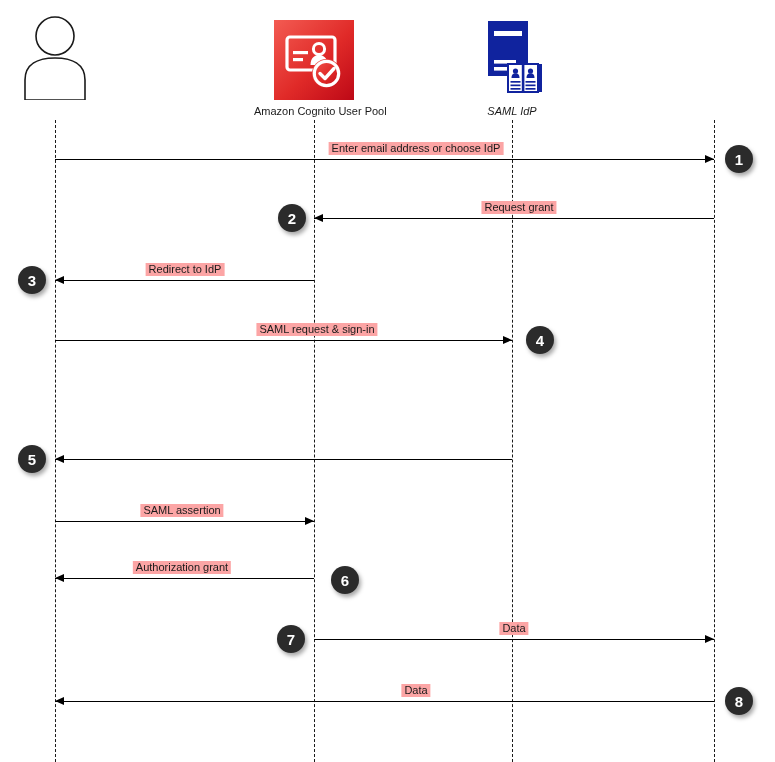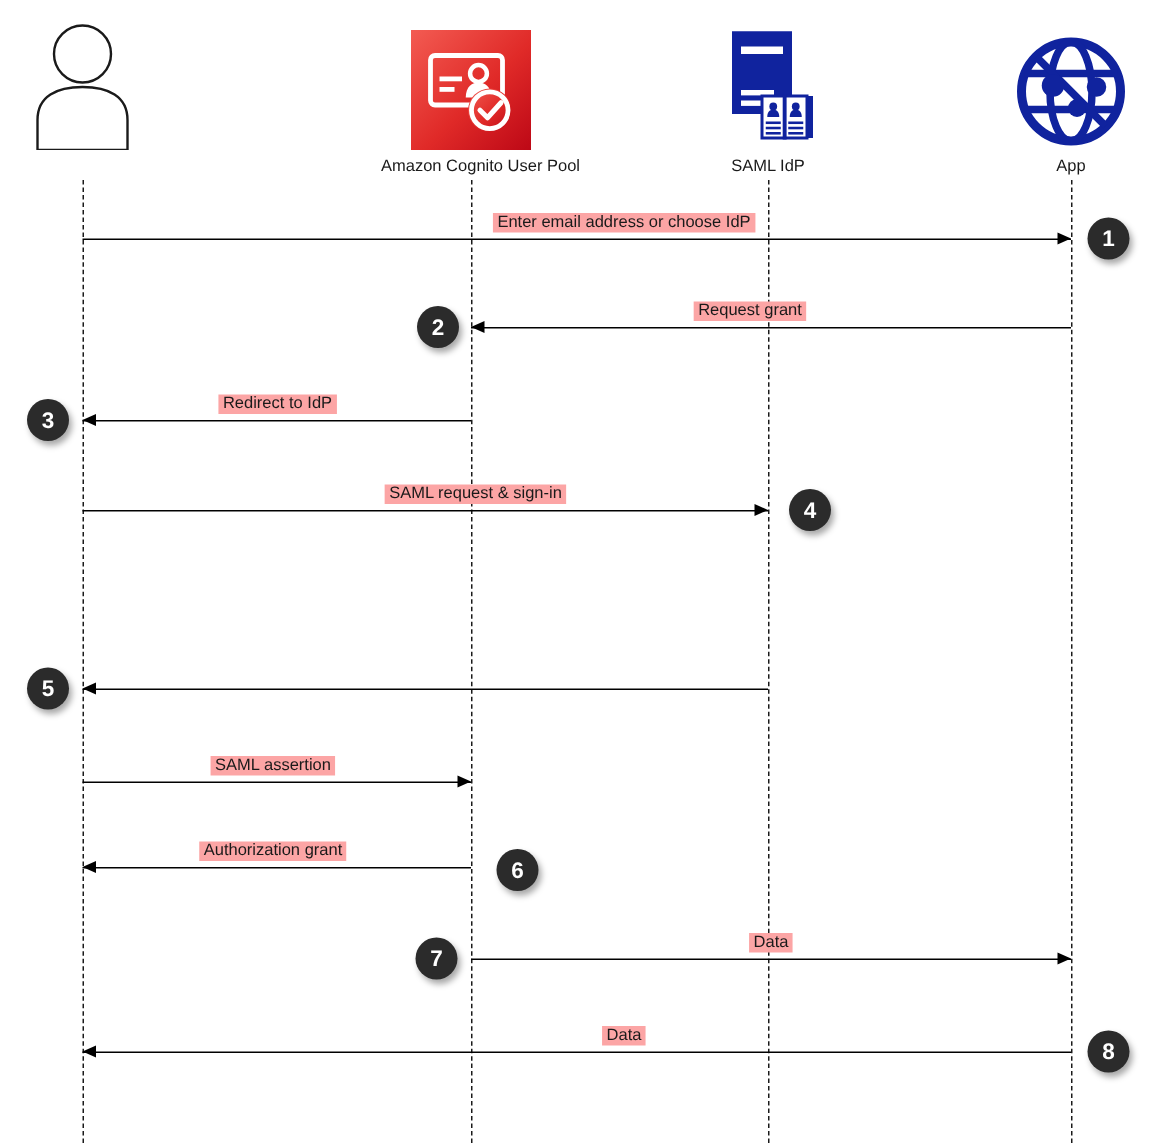--- a/index.html
+++ b/index.html
@@ -143,21 +143,21 @@
         <path d="M36.5 45 C36.5 37.5 41 35 45 35 C49 35 53.5 37.5 53.5 45 Z" fill="#ffffff"></path>
 
         <circle cx="52.5" cy="53.5" r="14.5" fill="url(#cogGrad)"></circle>
         <circle cx="52.5" cy="53.5" r="12.2" fill="none" stroke="#ffffff" stroke-width="3.2"></circle>
         <path d="M46 53.5 L51 58.5 L60 48.5" fill="none" stroke="#ffffff" stroke-width="3.4" stroke-linecap="round" stroke-linejoin="round"></path>
       </svg>
     </div>
     <div class="actor-label">Amazon Cognito User Pool</div>
   </div>
 
-  <div class="actor" style="left:512px;">
+  <div class="actor" style="left:512px;font-style:italic;">
     <div class="actor-icon">
       <svg width="76" height="82" viewBox="0 0 76 82" aria-hidden="true">
 
         <path d="M14 3 H54 V58 H40 V48 H14 Z" fill="#10239e"></path>
         <rect x="14" y="3" width="40" height="55" fill="#10239e"></rect>
         <rect x="20" y="13" width="28" height="5" fill="#ffffff"></rect>
         <rect x="20" y="42" width="22" height="3.6" fill="#ffffff"></rect>
         <rect x="20" y="49" width="22" height="3.6" fill="#ffffff"></rect>
 
         <g>
@@ -178,44 +178,29 @@
           <rect x="51.5" y="66.5" width="10" height="1.7" fill="#10239e"></rect>
           <rect x="51.5" y="70" width="10" height="1.7" fill="#10239e"></rect>
 
           <rect x="47.8" y="45" width="2.6" height="30" fill="#10239e"></rect>
         </g>
       </svg>
     </div>
     <div class="actor-label">SAML IdP</div>
   </div>
 
-  <div class="actor" style="left:714px;">
-    <div class="actor-icon">
-      <svg width="78" height="78" viewBox="0 0 78 78" aria-hidden="true">
-        <circle cx="39" cy="39" r="33" fill="none" stroke="#10239e" stroke-width="6"></circle>
-        <ellipse cx="39" cy="39" rx="14" ry="33" fill="none" stroke="#10239e" stroke-width="5"></ellipse>
-        <path d="M8 27 H70" stroke="#10239e" stroke-width="5" fill="none"></path>
-        <path d="M8 51 H70" stroke="#10239e" stroke-width="5" fill="none"></path>
-        <path d="M16 16 L62 62" stroke="#10239e" stroke-width="5" fill="none"></path>
-        <circle cx="27" cy="35" r="7.5" fill="#10239e"></circle>
-        <circle cx="43" cy="50" r="6" fill="#10239e"></circle>
-        <circle cx="56" cy="36" r="6.5" fill="#10239e"></circle>
-      </svg>
-    </div>
-    <div class="actor-label">App</div>
-  </div>
 
   <div class="msg-line" style="left:55px; width:659px; top:159px;"></div>
   <div class="arrow-head right" style="left:705px; top:154.5px;"></div>
   <div class="msg-label" style="left:416px; top:142px;">Enter email address or choose IdP</div>
   <div class="step-badge" style="left:739px; top:159px;">1</div>
 
   <div class="msg-line" style="left:314px; width:400px; top:218px;"></div>
   <div class="arrow-head left" style="left:314px; top:213.5px;"></div>
-  <div class="msg-label" style="left:500px; top:201px;">Request grant</div>
+  <div class="msg-label" style="left:519px; top:201px;">Request grant</div>
   <div class="step-badge" style="left:292px; top:218px;">2</div>
 
   <div class="msg-line" style="left:55px; width:259px; top:280px;"></div>
   <div class="arrow-head left" style="left:55px; top:275.5px;"></div>
   <div class="msg-label" style="left:185px; top:263px;">Redirect to IdP</div>
   <div class="step-badge" style="left:32px; top:280px;">3</div>
 
   <div class="msg-line" style="left:55px; width:457px; top:340px;"></div>
   <div class="arrow-head right" style="left:503px; top:335.5px;"></div>
   <div class="msg-label" style="left:317px; top:323px;">SAML request &amp; sign-in</div>

